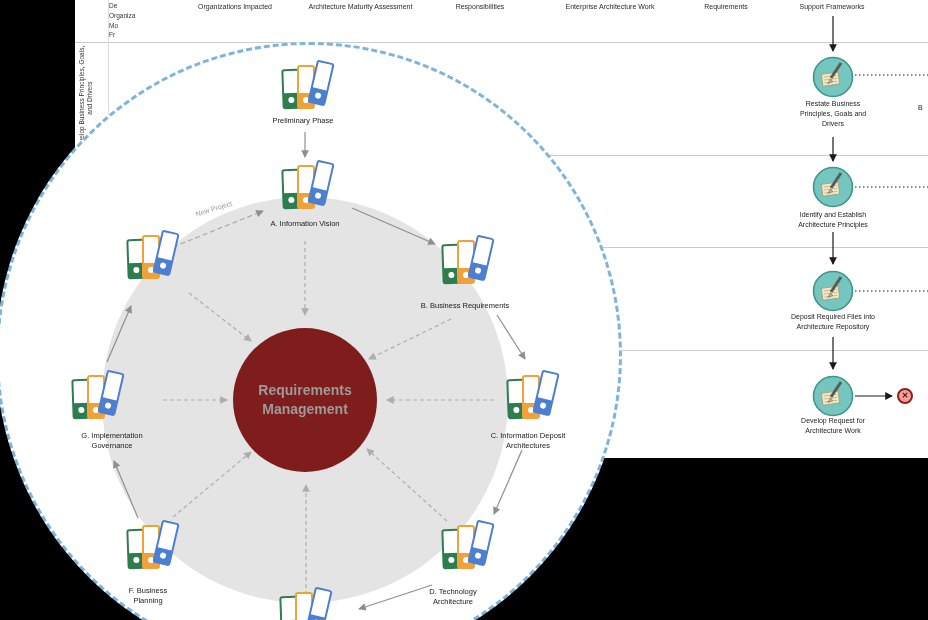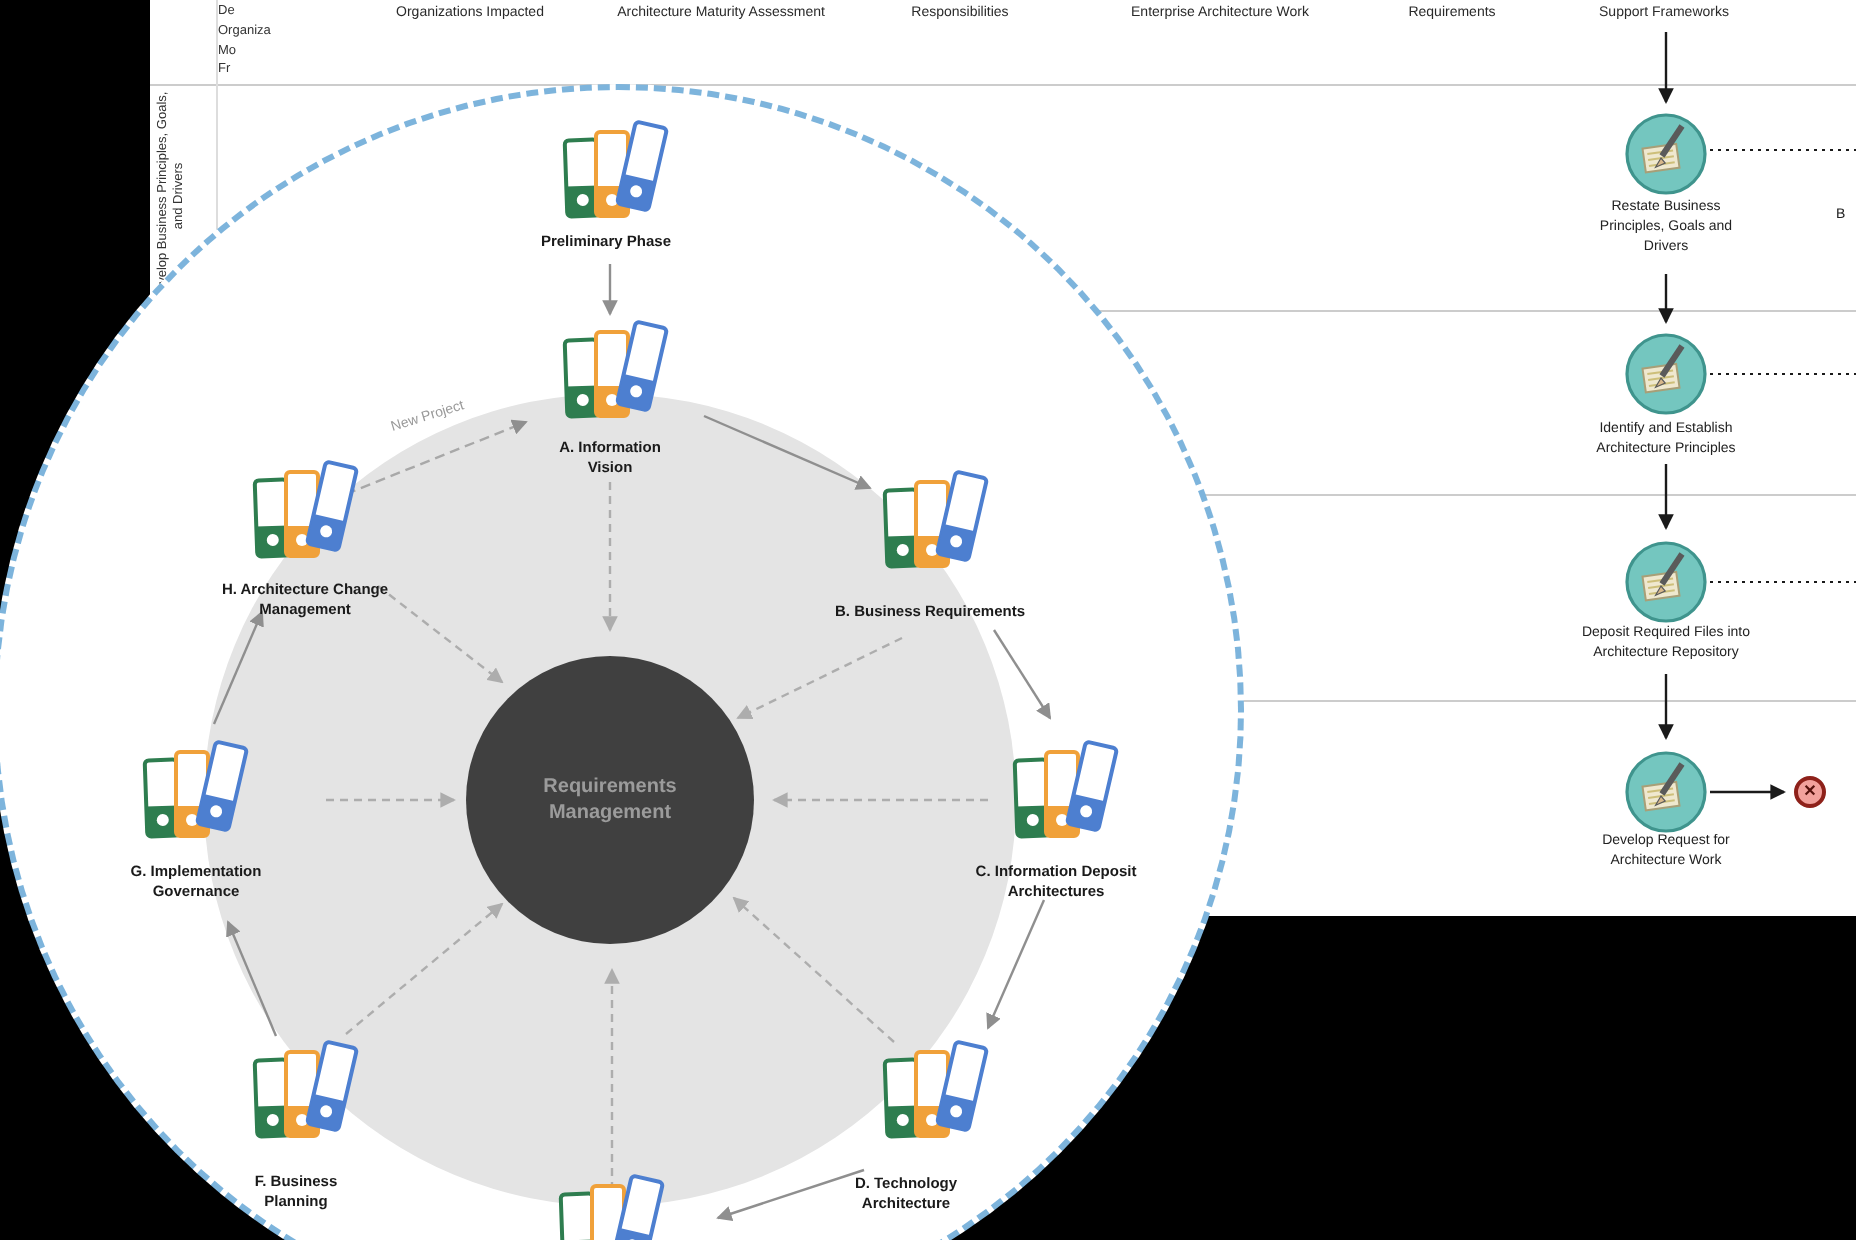--- a/index.html
+++ b/index.html
@@ -25,24 +25,24 @@
   .end-node{position:absolute;left:822px;top:388px;width:12px;height:12px;border-radius:50%;
     background:#f2a19c;border:2.5px solid #8e211a;color:#55110c;font-size:8px;line-height:12px;
     text-align:center;font-weight:bold;}
   .end-node::before{content:"\2715";}
   .edge-frag{position:absolute;left:843px;top:104px;font-size:7px;color:#222;}
   
   .magnifier{position:absolute;left:-4px;top:42px;width:626px;height:626px;box-sizing:border-box;
     background:#fff;border:3px dashed #7db4dc;border-radius:50%;overflow:hidden;}
   .adm-disc{position:absolute;left:103px;top:152px;width:406px;height:406px;border-radius:50%;background:#e4e4e4;}
   .adm-center{position:absolute;left:234px;top:283px;width:144px;height:144px;border-radius:50%;
-    background:#404040;display:flex;align-items:center;justify-content:center;text-align:center;
-    font-weight:bold;font-size:10px;line-height:1.35;color:#9b9b9b;padding:0 26px;box-sizing:border-box;}
+    background:#7f1d1d;display:flex;align-items:center;justify-content:center;text-align:center;
+    font-weight:bold;font-size:14px;line-height:1.35;color:#9b9b9b;padding:0 26px;box-sizing:border-box;}
   .adm-svg{position:absolute;left:0;top:0;pointer-events:none;}
-  .phase-label{position:absolute;text-align:center;font-size:7.5px;font-weight:bold;line-height:1.35;color:#1a1a1a;}
+  .phase-label{position:absolute;text-align:center;font-size:7.5px;font-weight:normal;line-height:1.35;color:#1a1a1a;}
   .new-project{position:absolute;left:196px;top:160px;font-size:7px;color:#999;transform:rotate(-17deg);}
   
   .binders{position:absolute;width:50px;height:52px;}
   .binder{position:absolute;width:14px;height:36px;border-radius:3px;background:#fff;border:2px solid;}
   .binder::before{content:"";position:absolute;left:-1px;right:-1px;bottom:-1px;height:15px;
     border-radius:0 0 2px 2px;}
   .binder::after{content:"";position:absolute;width:6px;height:6px;border-radius:50%;background:#fff;
     left:50%;bottom:4px;transform:translateX(-50%);}
   .binder.green{left:0;top:10px;border-color:#2e7d4f;transform:rotate(-2deg);}
   .binder.green::before{background:#2e7d4f;}
@@ -230,17 +230,16 @@
     <span class="binder orange"></span>
     <span class="binder blue"></span>
   </div>
 
   <div class="phase-label" style="left:244px;top:71px;width:120px">Preliminary Phase</div>
   <div class="phase-label" style="left:271px;top:174px;width:70px">A. Information Vision</div>
   <div class="phase-label" style="left:406px;top:256px;width:120px">B. Business Requirements</div>
   <div class="phase-label" style="left:474px;top:386px;width:110px">C. Information Deposit Architectures</div>
   <div class="phase-label" style="left:419px;top:542px;width:70px">D. Technology Architecture</div>
   <div class="phase-label" style="left:119px;top:541px;width:60px">F. Business Planning</div>
-  <div class="phase-label" style="left:54px;top:386px;width:90px">G. Implementation Governance</div>
-  <div class="phase-label" style="left:96px;top:245px;width:115px">H. Architecture Change Management</div>
+  <div class="phase-label" style="left:68px;top:386px;width:90px">G. Implementation Governance</div>
 
   <div class="new-project">New Project</div>
 </div>
 
 </body></html>

